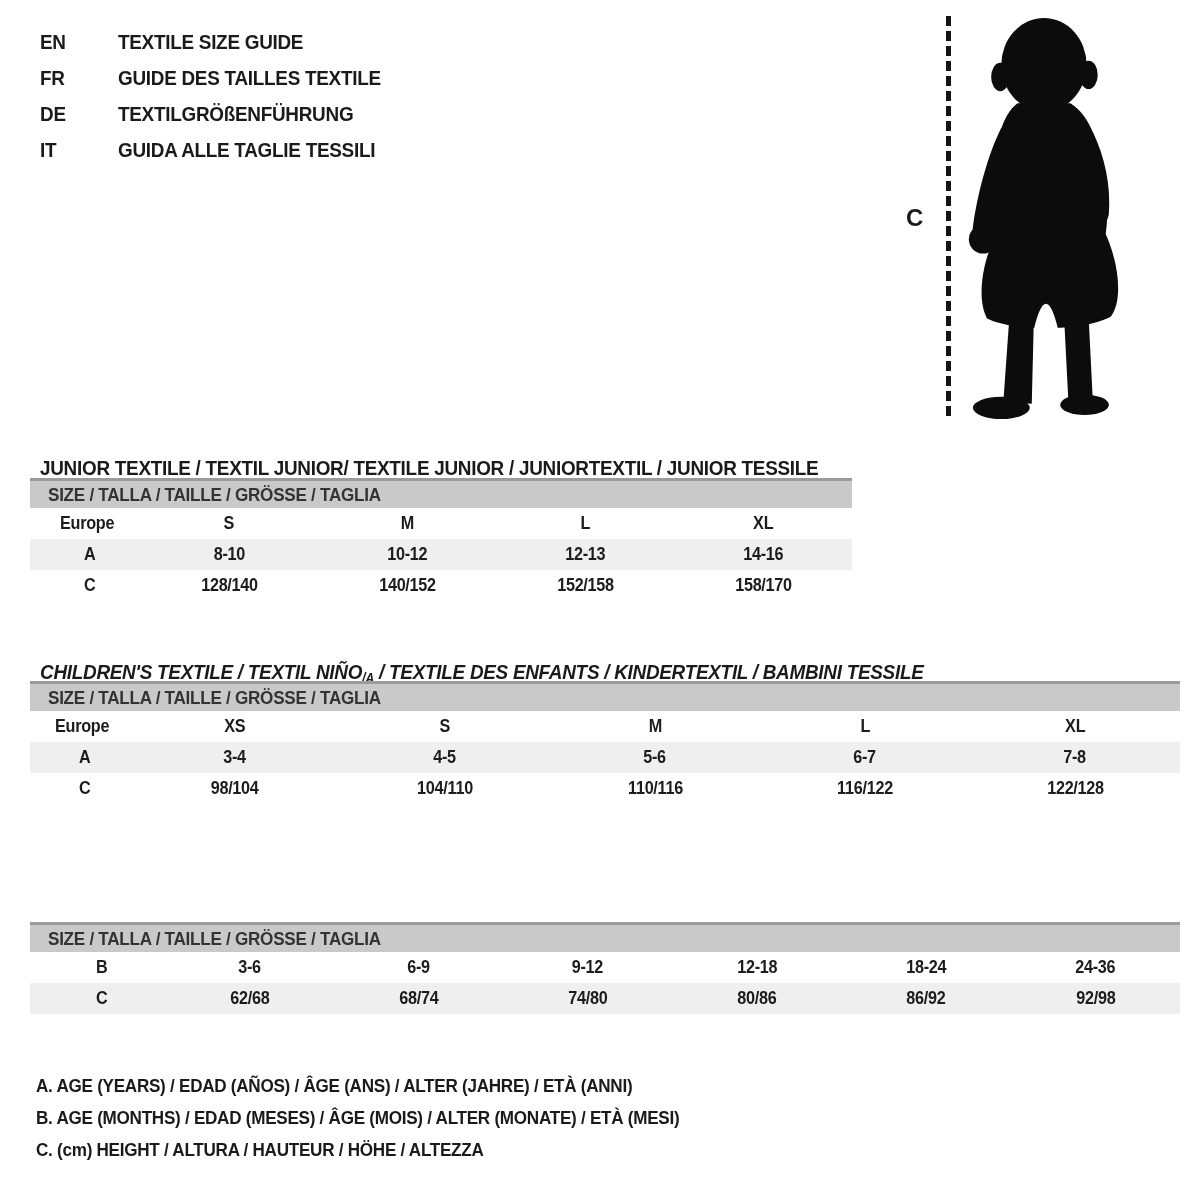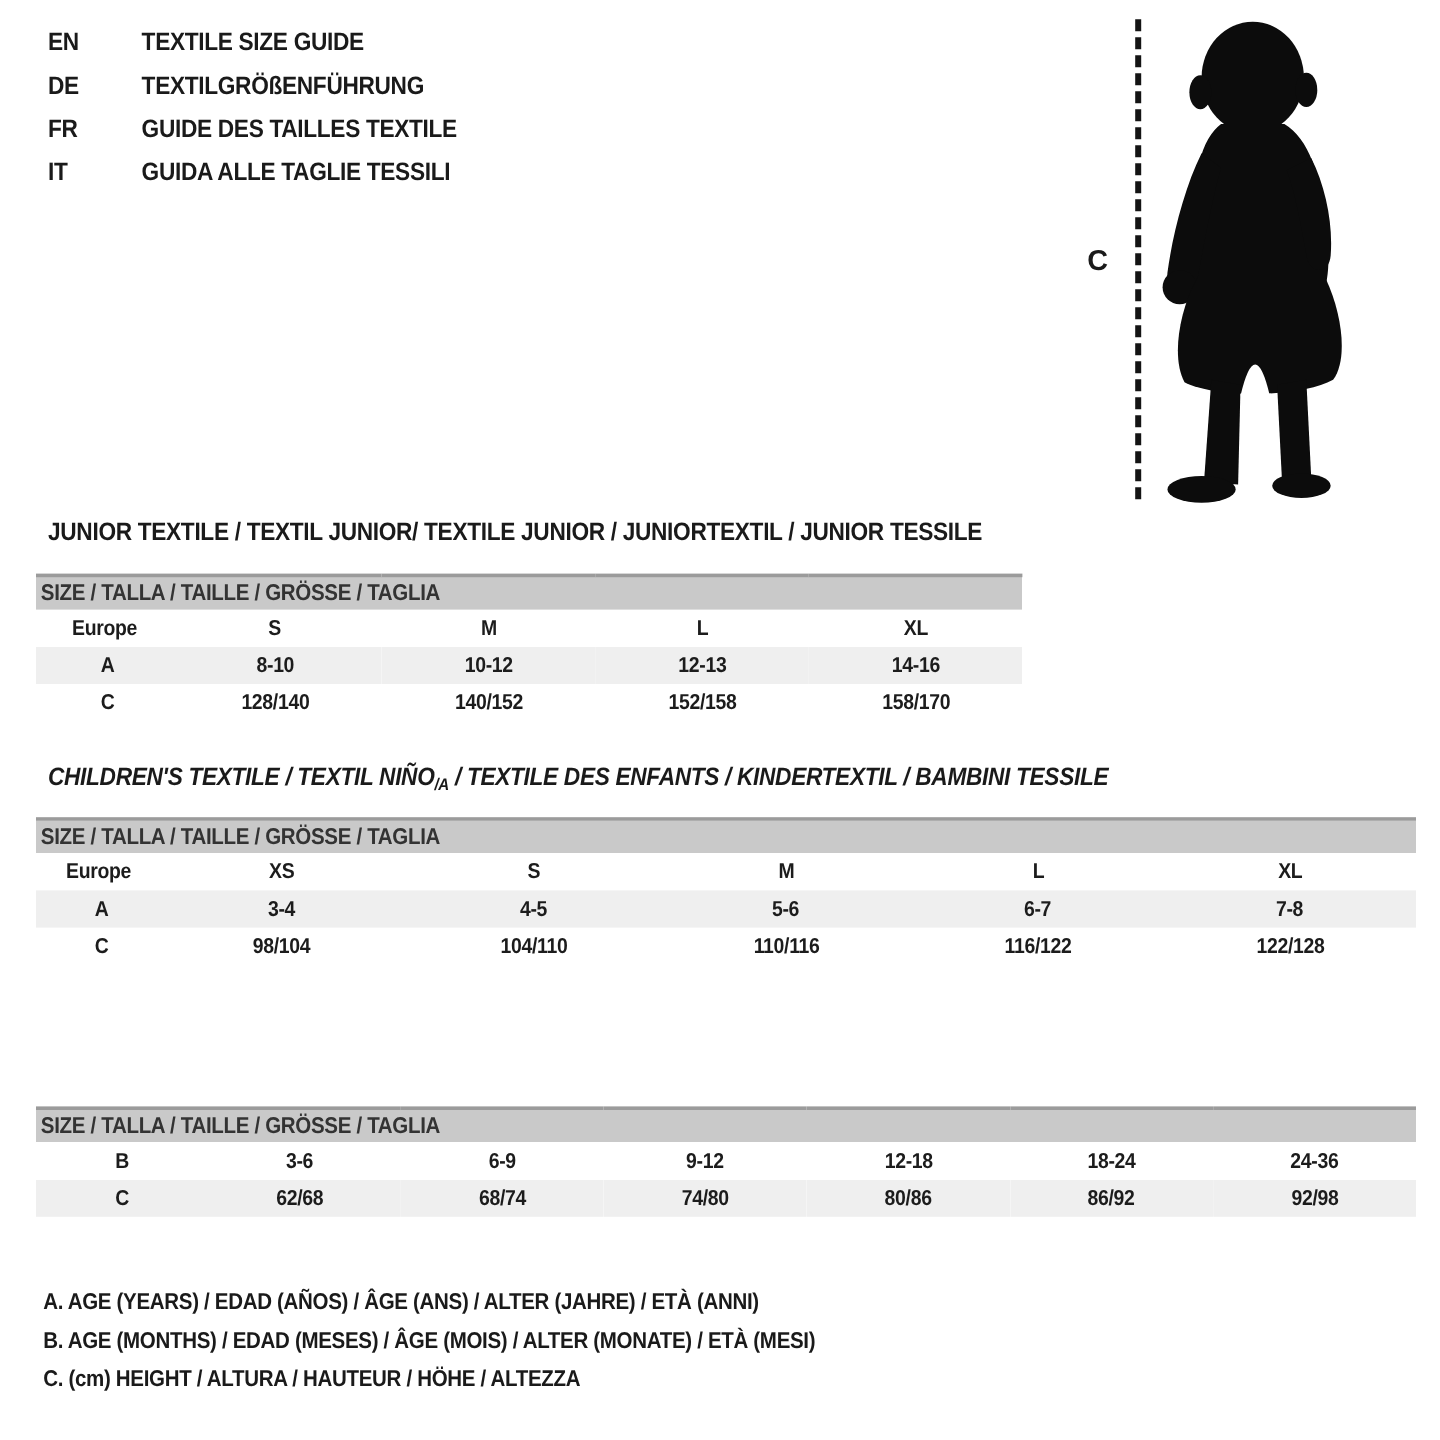--- a/index.html
+++ b/index.html
@@ -7,38 +7,38 @@
     position:relative;width:1200px;height:1200px;background:#ffffff;overflow:hidden;
     font-family:"Liberation Sans",sans-serif;color:#1a1a1a;
     -webkit-font-smoothing:antialiased;
   }
   
   .cx{display:inline-block;transform:scaleX(.9);transform-origin:0 50%;white-space:nowrap;letter-spacing:-.3px;}
   .cxc{display:inline-block;transform:scaleX(.9);transform-origin:50% 50%;white-space:nowrap;letter-spacing:-.3px;}
 
   
   #langs{position:absolute;left:40px;top:24px;}
-  .lang-row{display:flex;height:36px;align-items:flex-start;font-weight:bold;font-size:21px;}
+  .lang-row{display:flex;height:36px;align-items:center;font-weight:bold;font-size:21px;}
   .lang-code{width:78px;flex:0 0 78px;}
 
   
   #dash-line{position:absolute;left:946px;top:16px;height:400px;width:0;border-left:5px dashed #141414;}
   #c-label{position:absolute;left:906px;top:204px;font-weight:bold;font-size:24px;}
   #baby{position:absolute;left:956px;top:14px;}
 
   
-  .sec-title{position:absolute;left:40px;font-weight:bold;font-size:21px;white-space:nowrap;}
+  .sec-title{position:absolute;left:40px;font-weight:bold;font-size:21px;white-space:nowrap;margin-top:24px;}
   .subsm{font-size:14px;vertical-align:-4px;font-weight:bold;}
 
   
   .sizetable{position:absolute;left:30px;border-collapse:collapse;table-layout:fixed;}
   .sizetable td{font-weight:bold;font-size:18px;color:#1c1c1c;text-align:center;height:31px;padding:0;overflow:hidden;}
   .sizetable td:first-child{text-align:center;padding-left:10px;}
   .sizetable tr.hd td{background:var(--hdbg,#c9c9c9);border-top:3px solid var(--hdbd,#9b9b9b);
-    font-size:19px;height:27px;text-align:left;padding-left:4px;color:#333;}
+    font-size:19px;height:27px;text-align:left;padding-left:18px;color:#333;}
   .sizetable tr.alt td{background:var(--altbg,#efefef);}
   #table-0{top:478px;width:822px;}
   #table-1{top:681px;width:1150px;}
   #table-2{top:922px;width:1150px;}
   #title-0{top:432px;}
   #title-1{top:636px;font-style:italic;}
   #title-2a{top:840px;}
   #title-2b{top:871px;}
 
   
@@ -49,26 +49,26 @@
 <body>
 
 <div id="page" style="--hdbg: #c9c9c9; --hdbd: #9b9b9b; --altbg: #efefef;">
 
   <div id="langs">
       <div class="lang-row">
         <span class="lang-code cx">EN</span>
         <span class="cx">TEXTILE SIZE GUIDE</span>
       </div>
       <div class="lang-row">
+        <span class="lang-code cx">FR</span>
+        <span class="cx">GUIDE DES TAILLES TEXTILE</span>
+      </div>
+      <div class="lang-row">
         <span class="lang-code cx">DE</span>
         <span class="cx">TEXTILGRÖßENFÜHRUNG</span>
-      </div>
-      <div class="lang-row">
-        <span class="lang-code cx">FR</span>
-        <span class="cx">GUIDE DES TAILLES TEXTILE</span>
       </div>
       <div class="lang-row">
         <span class="lang-code cx">IT</span>
         <span class="cx">GUIDA ALLE TAGLIE TESSILI</span>
       </div>
     </div>
 
   <div id="dash-line"></div>
   <div id="c-label">C</div>
   <svg id="baby" width="184" height="406" viewBox="0 0 180 400" aria-hidden="true">

